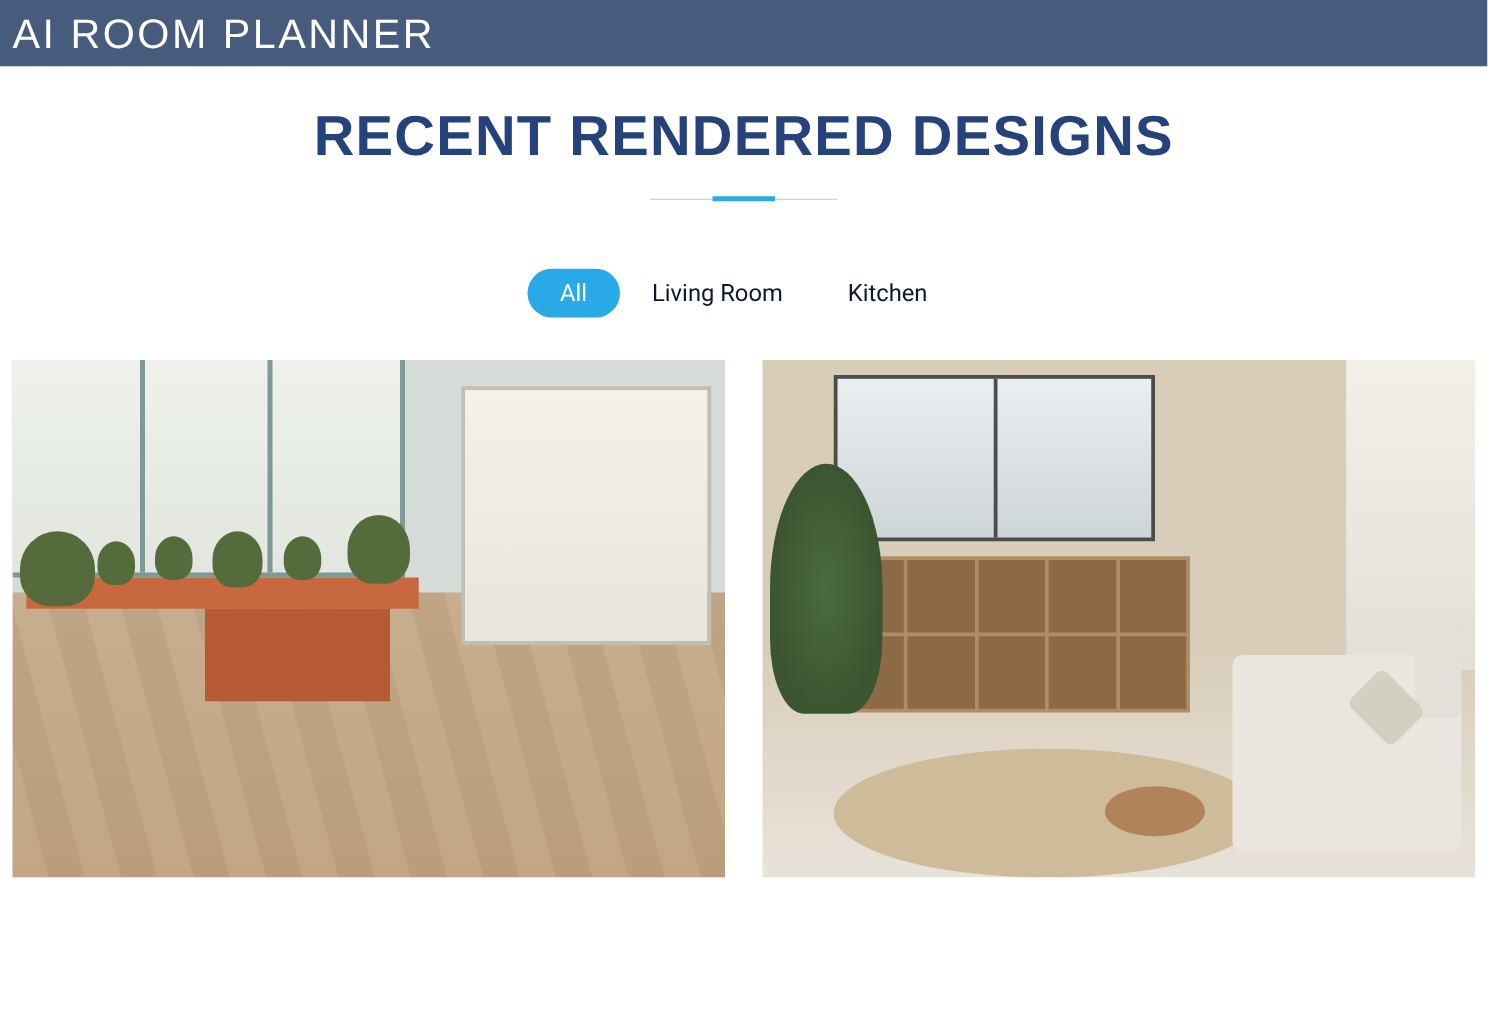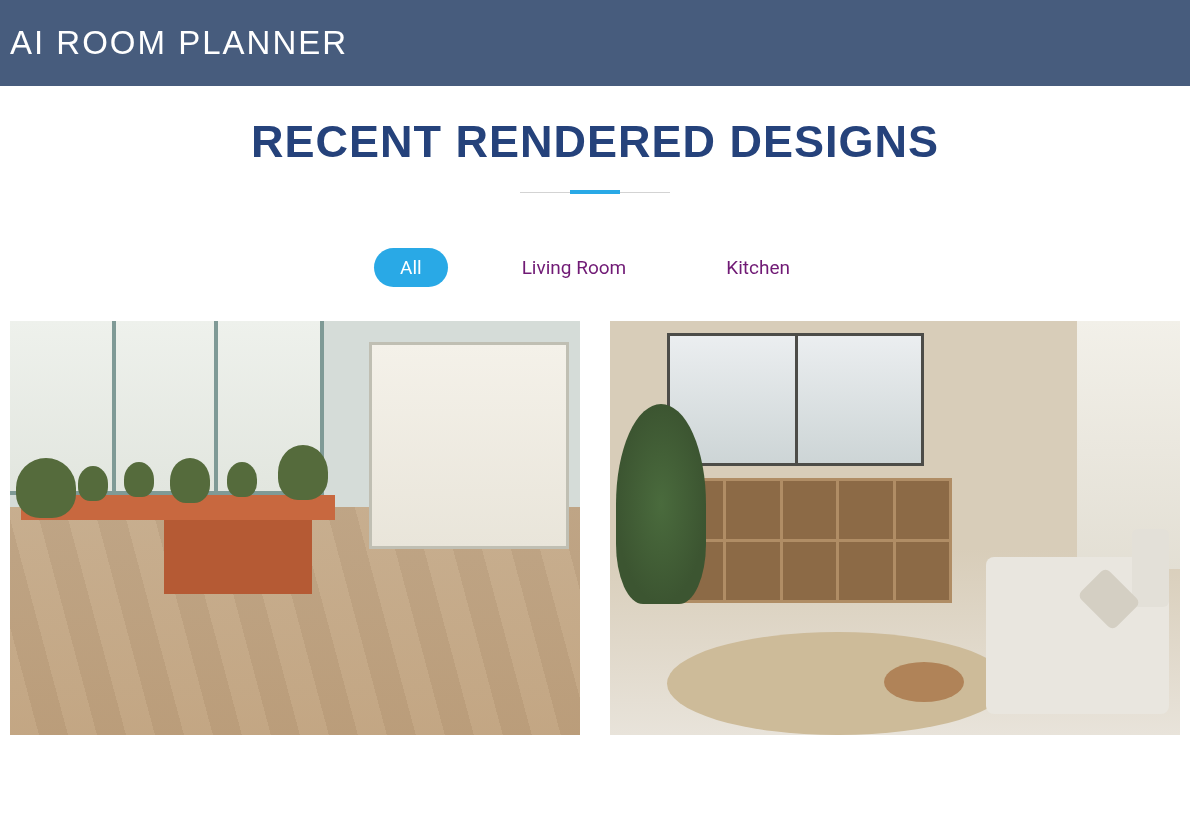--- a/index.html
+++ b/index.html
@@ -9,21 +9,21 @@
     }
     body {
       font-family: -apple-system, BlinkMacSystemFont, 'Segoe UI', Roboto, Helvetica, Arial, sans-serif;
       background: #fff;
       width: 1190px;
     }
     .header {
       background: #475c7d;
       color: #fff;
       padding: 12px 10px 12px 10px;
-      height: 86px;
+      height: 53px;
       display: flex;
       align-items: center;
     }
     .logo {
       font-size: 33px;
       font-weight: 400;
       letter-spacing: 2px;
       font-family: 'Futura', 'Century Gothic', 'Trebuchet MS', sans-serif;
     }
     .content {
@@ -69,28 +69,27 @@
       font-size: 21px;
       color: #414141;
       line-height: 1.45;
       max-width: 1170px;
       margin: 0 auto;
       padding: 0 10px;
     }
     .filter-tabs {
       display: flex;
       justify-content: center;
-      gap: 48px;
       margin-top: 54px;
       margin-bottom: 34px;
       align-items: center;
     }
     .filter-tab {
       font-size: 19px;
-      color: #701a75;
+      color: #0f172a;
       background: transparent;
       border: none;
       cursor: pointer;
       padding: 8px 26px;
       border-radius: 20px;
       font-family: inherit;
     }
     .filter-tab.active {
       background: #29a9e6;
       color: #fff;

